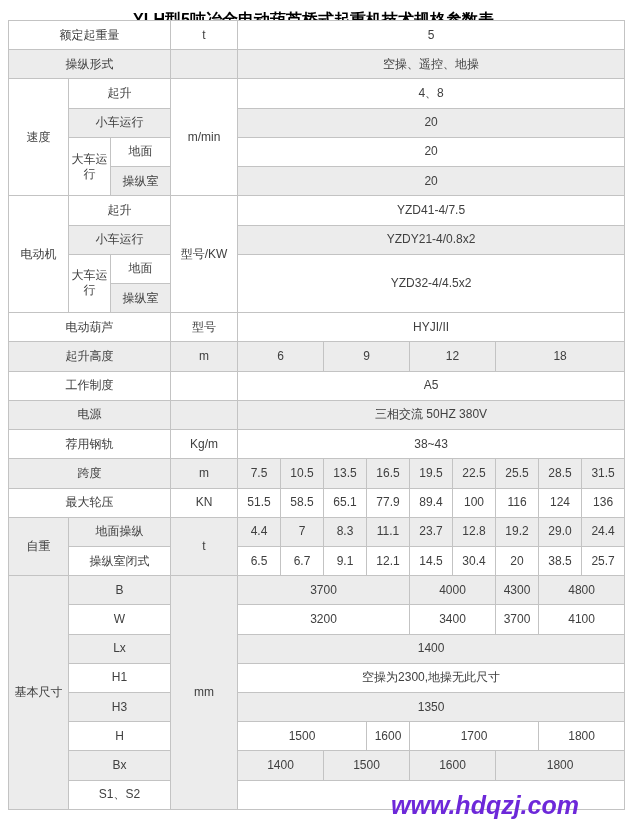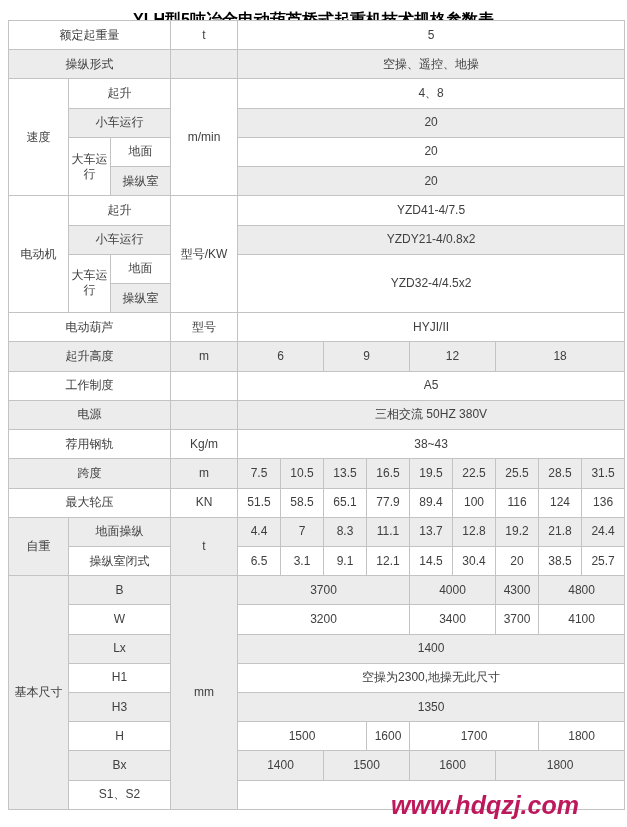--- a/index.html
+++ b/index.html
@@ -19,21 +19,21 @@
     border:1px solid #c3c3c3;
     font-size:12px;color:#404040;
     text-align:center;vertical-align:middle;
     padding:0;overflow:hidden;line-height:15px;
     background:#ffffff;
   }
   tr.g td{background:#ececec;}
   .watermark{
     position:absolute;left:391px;top:791px;z-index:5;
     font-size:25px;font-weight:800;font-style:italic;
-    color:#be185d;letter-spacing:0px;white-space:nowrap;
+    color:#6d28d9;letter-spacing:0px;white-space:nowrap;
   }
 </style>
 </head>
 <body>
 
 <h1 class="title">YLH型5吨冶金电动葫芦桥式起重机技术规格参数表</h1>
 
 <table class="spec">
   <colgroup>
     <col style="width:60px">
@@ -165,30 +165,30 @@
   </tr>
 
   <tr class="g">
     <td rowspan="2">自重</td>
     <td colspan="2">地面操纵</td>
     <td rowspan="2">t</td>
     <td>4.4</td>
     <td>7</td>
     <td>8.3</td>
     <td>11.1</td>
-    <td>13.7</td>
+    <td>23.7</td>
     <td>12.8</td>
     <td>19.2</td>
-    <td>21.8</td>
+    <td>29.0</td>
     <td>24.4</td>
   </tr>
   <tr>
     <td colspan="2">操纵室闭式</td>
     <td>6.5</td>
-    <td>3.1</td>
+    <td>6.7</td>
     <td>9.1</td>
     <td>12.1</td>
     <td>14.5</td>
     <td>30.4</td>
     <td>20</td>
     <td>38.5</td>
     <td>25.7</td>
   </tr>
 
   <tr class="g">

